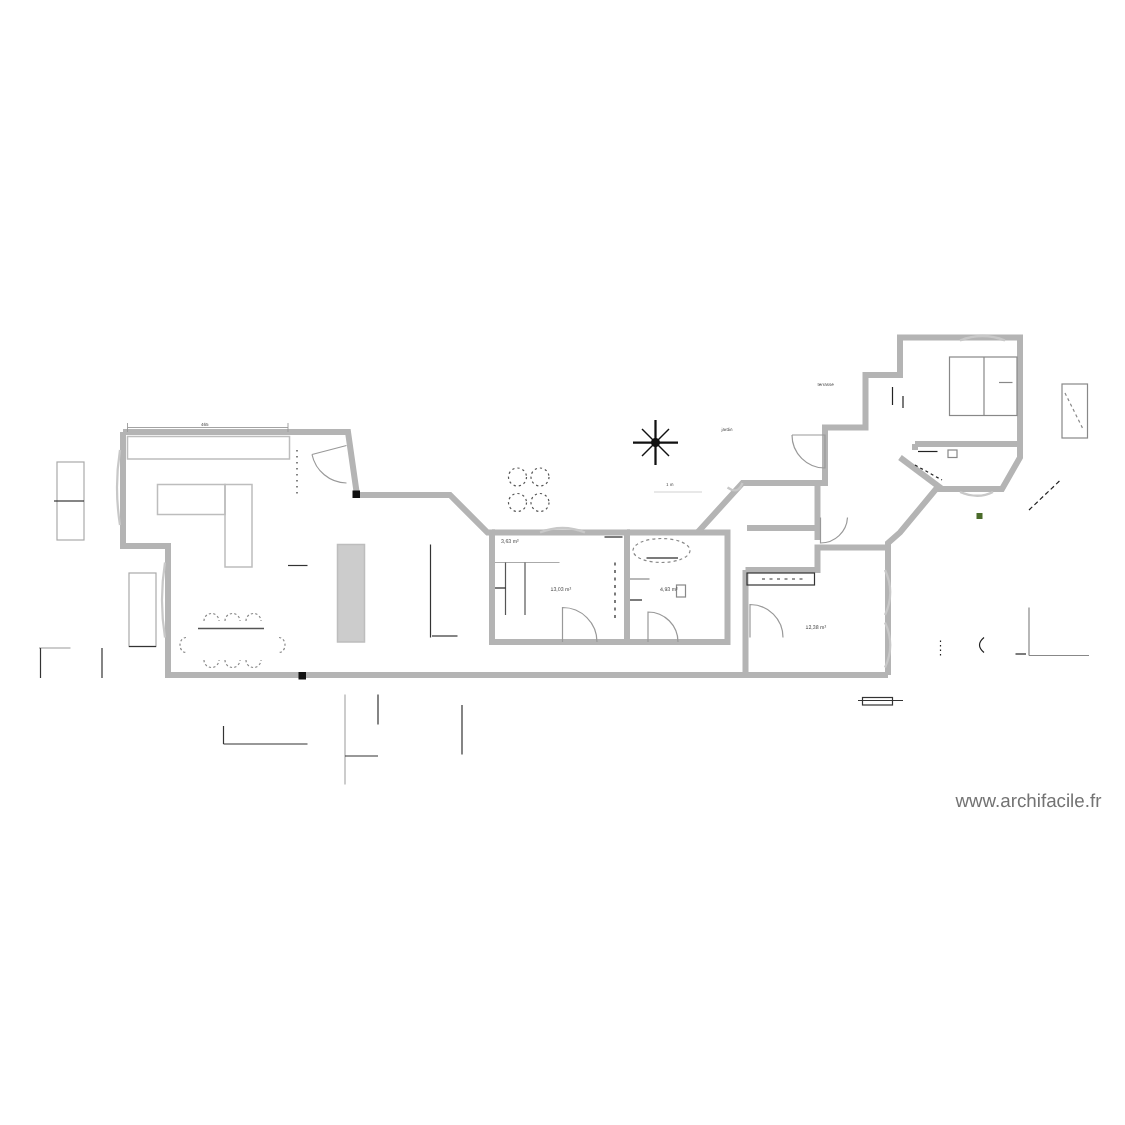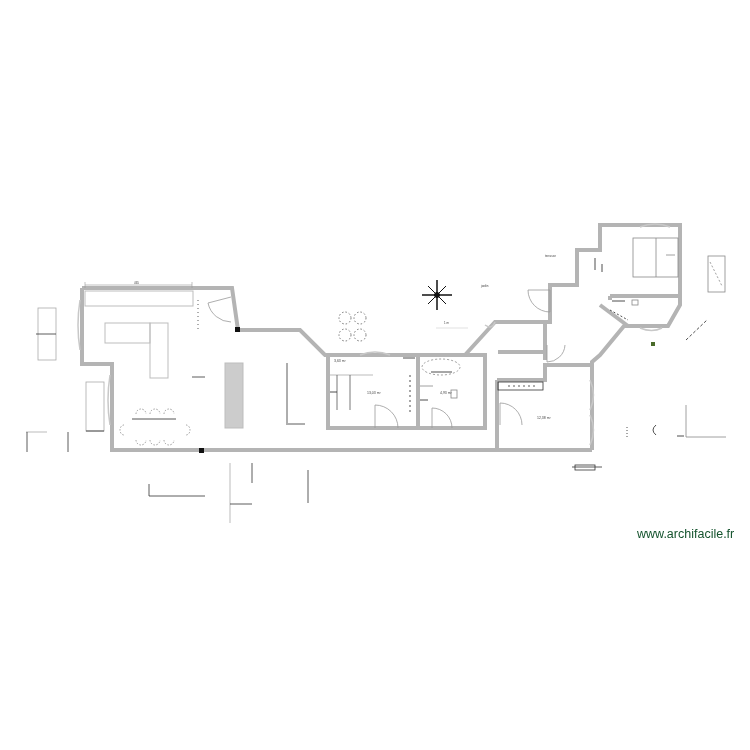--- a/index.html
+++ b/index.html
@@ -1,18 +1,18 @@
 <!DOCTYPE html>
 <html><head>
 <meta charset="utf-8">
 <style>
   html,body{margin:0;padding:0;background:#ffffff;}
   body{width:750px;height:750px;position:relative;overflow:hidden;font-family:"Liberation Sans",sans-serif;}
   #plan{position:absolute;left:0;top:0;width:750px;height:750px;}
-  .watermark{position:absolute;left:637px;top:527px;font-size:12.5px;color:#14532d;font-family:"Liberation Sans",sans-serif;}
+  .watermark{position:absolute;left:637px;top:527px;font-size:12.5px;color:#737373;font-family:"Liberation Sans",sans-serif;}
   .lbl{font-family:"Liberation Sans",sans-serif;fill:#444;}
 </style>
 </head>
 <body>
 
 <div style="position:absolute;left:0;top:0;width:750px;height:750px;">
 <svg id="plan" viewBox="0 0 750 750" xmlns="http://www.w3.org/2000/svg">
 
   <g fill="none" stroke="#b4b4b4" stroke-width="4" stroke-linejoin="miter">
 

